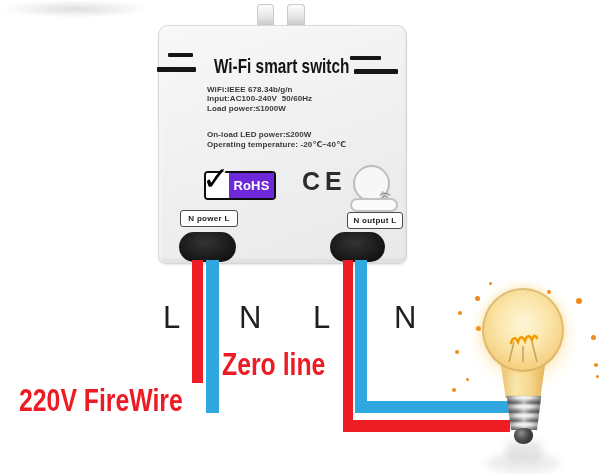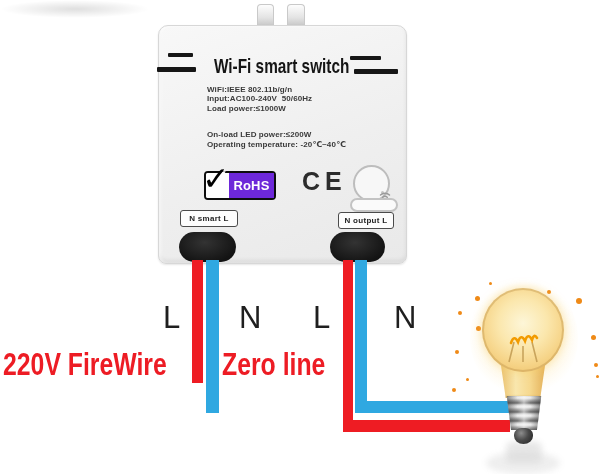--- a/index.html
+++ b/index.html
@@ -47,21 +47,21 @@
         border-radius:50%;background:#c2c2c2;}
   #wifi-icon{position:absolute;left:379px;top:187px;}
   #slot{position:absolute;left:350px;top:198px;width:44px;height:10px;border:2px solid #c3c3c3;
         border-radius:7px;background:#fafafa;}
 
   
   .term-label{position:absolute;height:15px;border:1.5px solid #4b4b4b;border-radius:3px;background:#fdfdfd;
         font-size:8px;font-weight:bold;color:#232323;display:flex;align-items:center;justify-content:center;
         white-space:nowrap;letter-spacing:.3px;}
   #label-input{left:180px;top:210px;width:56px;}
-  #label-output{left:338px;top:212px;width:54px;}
+  #label-output{left:347px;top:212px;width:54px;}
   .terminal{position:absolute;height:30px;background:radial-gradient(ellipse at 45% 35%,#333 0%,#131313 75%);
         border-radius:15px;}
   #terminal-input{left:179px;top:232px;width:57px;}
   #terminal-output{left:330px;top:232px;width:55px;}
 
   
   .wire{position:absolute;}
   .wire.red{background:var(--wire-red,#ee1c23);}
   .wire.blue{background:var(--wire-blue,#2fa8e1);}
   #wire-in-red {left:192px;top:260px;width:11px;height:123px;}
@@ -70,21 +70,21 @@
   #wire-out-red-h {left:343px;top:420px;width:167px;height:12px;}
   #wire-out-blue-v{left:355px;top:260px;width:12px;height:153px;}
   #wire-out-blue-h{left:355px;top:401px;width:155px;height:12px;}
 
   
   .wire-letter{position:absolute;top:302px;font-size:31px;font-weight:500;color:#1f1f1f;line-height:1;}
   #letter-l1{left:163px;} #letter-n1{left:239px;} #letter-l2{left:313px;} #letter-n2{left:394px;}
   .red-caption{position:absolute;top:349px;font-size:31px;font-weight:bold;color:var(--label-red,#ed1c24);
         line-height:1;white-space:nowrap;}
   .red-caption span{display:inline-block;transform:scaleX(.8);transform-origin:left center;}
-  #caption-firewire{left:3px;}
+  #caption-firewire{left:19px;margin-top:36px;}
   #caption-zeroline{left:222px;}
 
   
   .sparkle{position:absolute;border-radius:50%;background:#ef8a17;}
   #bulb-glow{position:absolute;left:470px;top:278px;width:108px;height:120px;border-radius:50%;
         background:radial-gradient(circle,rgba(252,220,130,.55) 0%,rgba(252,220,130,0) 70%);}
   #bulb-glass{position:absolute;left:482px;top:288px;width:82px;height:84px;border-radius:50%;
         background:radial-gradient(circle at 50% 42%,#fdf6d8 0%,#fbe7ad 38%,#f6d488 65%,#eec26b 88%,#e5b45c 100%);
         box-shadow:inset 0 0 0 2px rgba(196,152,80,.45), 0 0 10px rgba(248,205,100,.55);}
   #bulb-neck{position:absolute;left:499px;top:352px;width:48px;height:46px;
@@ -115,21 +115,21 @@
 
   <div id="device"></div>
 
   <div class="accent-bar" id="bar-lt"></div>
   <div class="accent-bar" id="bar-lb"></div>
   <div class="accent-bar" id="bar-rt"></div>
   <div class="accent-bar" id="bar-rb"></div>
   <div id="device-title"><span>Wi-Fi smart switch</span></div>
 
   <div id="specs">
-    <div class="spec-line">WiFi:IEEE 802.11b/g/n</div>
+    <div class="spec-line">WiFi:IEEE 678.34b/g/n</div>
     <div class="spec-line">Input:AC100-240V  50/60Hz</div>
     <div class="spec-line">Load power:≤1000W</div>
     <div class="spec-line gap">On-load LED power:≤200W</div>
     <div class="spec-line">Operating temperature: -20℃~40℃</div>
   </div>
 
   <div id="rohs">
     <div id="rohs-checkbox">
       <span id="rohs-check">✓</span>
     </div>
@@ -140,21 +140,21 @@
   <div id="reset-button"></div>
   <div id="wifi-icon">
     <svg width="12" height="10" viewBox="0 0 24 20">
       <path d="M3 8 a13 13 0 0 1 18 0" fill="none" stroke="#9a9a9a" stroke-width="3" stroke-linecap="round"></path>
       <path d="M7.5 12.5 a7 7 0 0 1 9 0" fill="none" stroke="#9a9a9a" stroke-width="3" stroke-linecap="round"></path>
       <circle cx="12" cy="17" r="2.4" fill="#9a9a9a"></circle>
     </svg>
   </div>
   <div id="slot"></div>
 
-  <div class="term-label" id="label-input">N smart L</div>
+  <div class="term-label" id="label-input">N power L</div>
   <div class="term-label" id="label-output">N output L</div>
   <div class="terminal" id="terminal-input"></div>
   <div class="terminal" id="terminal-output"></div>
 
   <div class="wire red" id="wire-in-red"></div>
   <div class="wire blue" id="wire-in-blue"></div>
   <div class="wire red" id="wire-out-red-v"></div>
   <div class="wire red" id="wire-out-red-h"></div>
   <div class="wire blue" id="wire-out-blue-v"></div>
   <div class="wire blue" id="wire-out-blue-h"></div>

